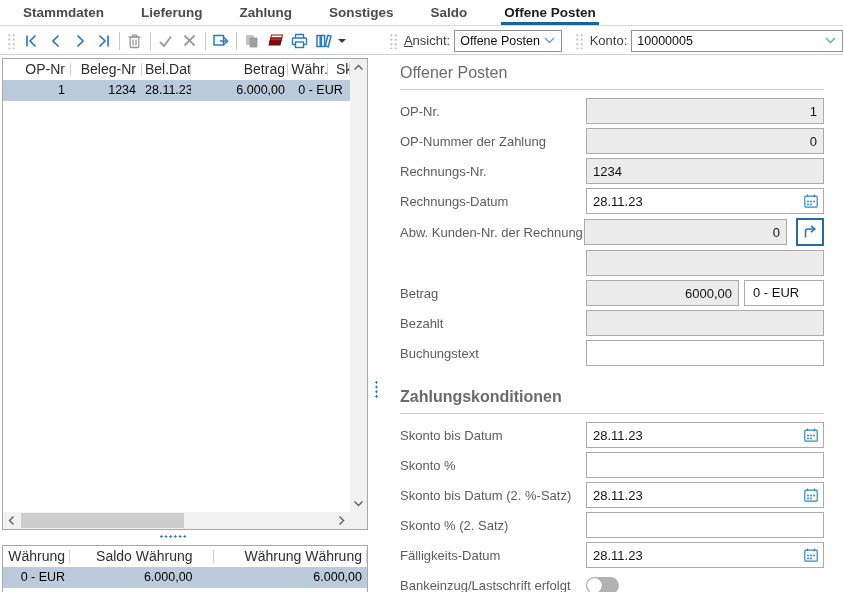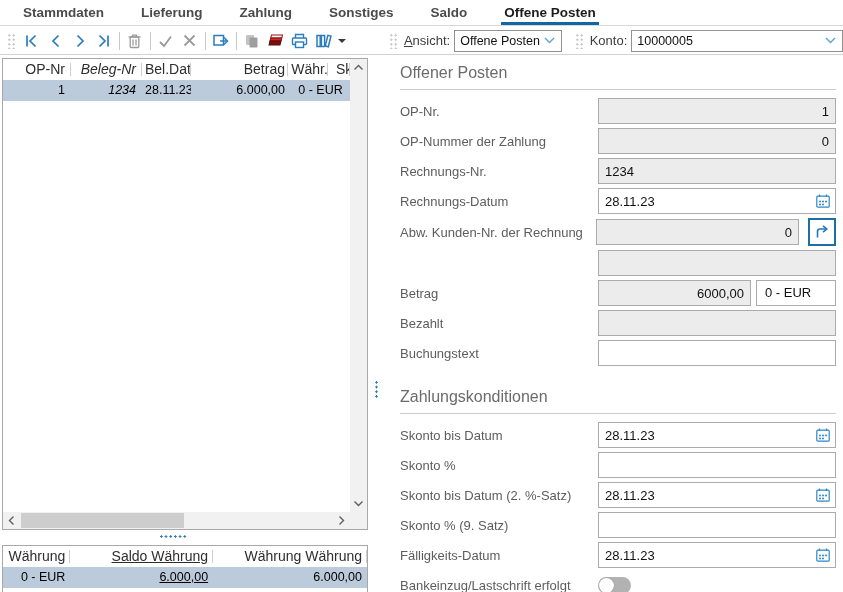--- a/index.html
+++ b/index.html
@@ -47,28 +47,28 @@
            color:#2e2e2e; background:#fff; }
   .hc { position:relative; white-space:nowrap; overflow:hidden; }
   .hc::after { content:""; position:absolute; right:0; top:4px; height:13px;
                width:1px; background:#cfcfcf; }
   .trow { display:flex; height:21px; line-height:21px; font-size:12.5px;
           color:#000; background:#bccbdc; cursor:default; }
   .tc { white-space:nowrap; overflow:hidden; }
   .ar { text-align:right; } .al { text-align:center; }
 
   
-  .c1{width:68px;padding-right:6px;} .c2{width:71px;padding-right:6px;font-style:italic;}
+  .c1{width:68px;padding-right:6px;} .c2{width:71px;padding-right:6px;}
   .c3{width:49px;padding-left:3px;}  .c4{width:97px;padding-right:3px;}
   .c5{width:40px;padding-left:3px;}  .c6{flex:1;padding-left:8px;}
   .c56{flex:1;padding-left:3px;}
   #op-panel .thead, #op-panel .trow { width:347px; }
 
   
-  .s1{width:72px;padding-right:5px;} .s2{width:153px;padding-right:5px;text-decoration:underline;}
+  .s1{width:72px;padding-right:5px;} .s2{width:153px;padding-right:21px;}
   .s3{width:165px;padding-right:5px;}
 
   
   .vsb { position:absolute; right:0; top:0; bottom:17px; width:17px; background:#f1f1f1; }
   .vsb .sarr { position:absolute; left:0; width:17px; height:17px; display:flex;
                align-items:center; justify-content:center; }
   .vsb .up{top:0;} .vsb .dn{bottom:0;}
   .hsb { position:absolute; left:0; right:17px; bottom:0; height:17px; background:#f1f1f1; }
   .hsb .sarr { position:absolute; top:0; width:17px; height:17px; display:flex;
                align-items:center; justify-content:center; }
@@ -79,24 +79,24 @@
   
   .hsplit { position:absolute; left:159px; top:534px; width:28px; height:5px;
             background-image:radial-gradient(circle,#2e7cb8 1.1px,transparent 1.2px);
             background-size:4.7px 5px; cursor:row-resize; }
   .vsplit { position:absolute; left:374px; top:380px; width:5px; height:19px;
             background-image:radial-gradient(circle,#2e7cb8 1.1px,transparent 1.2px);
             background-size:5px 4.7px; cursor:col-resize; }
 
   
   .detail { position:absolute; left:388px; top:58px; width:455px; height:534px;
-            padding:6px 7px 0 12px; }
+            padding:6px 19px 0 12px; }
   .sect { font-size:16px; color:#6b6b6b; padding-bottom:7px;
           border-bottom:1px solid #cdcdcd; margin-bottom:6px; }
-  .sect2 { margin-top:20px; }
+  .sect2 { margin-top:20px;font-weight:bold; }
   .frow { display:flex; align-items:center; height:30px; }
   .flabel { flex:1; font-size:13px; color:#5d5d5d; white-space:nowrap; overflow:hidden; }
   .fld { height:26px; border:1px solid #ababab; background:#fff; font-size:13px;
          color:#111; padding:0 6px; font-family:"Liberation Sans",sans-serif; outline:none; }
   .w-full { width:238px; } .w-abw { width:203px; } .w-betrag { width:153px; }
   .dis { background:#ececec; }
   .tr { text-align:right; }
   .datewrap { position:relative; width:238px; }
   .datewrap .fld { width:238px; padding-right:26px; }
   .calbtn { position:absolute; right:5px; top:5px; width:16px; height:16px;
@@ -444,21 +444,21 @@
                 <circle cx="11" cy="8.5" r="1"></circle>
                 <circle cx="5" cy="11.5" r="1"></circle>
                 <circle cx="8" cy="11.5" r="1"></circle>
               </g>
             </svg>
         </span>
       </div>
     </div>
 
     <div class="frow">
-      <div class="flabel">Skonto % (9. Satz)</div>
+      <div class="flabel">Skonto % (2. Satz)</div>
       <input class="fld w-full" value="" style="">
     </div>
 
     <div class="frow">
       <div class="flabel">Fälligkeits-Datum</div>
       <div class="datewrap">
         <input class="fld" value="28.11.23" style="">
         <span class="calbtn">
           <svg width="16" height="16" viewBox="0 0 16 16">
               <g fill="none" stroke="#2e86c9" stroke-width="1.2">

